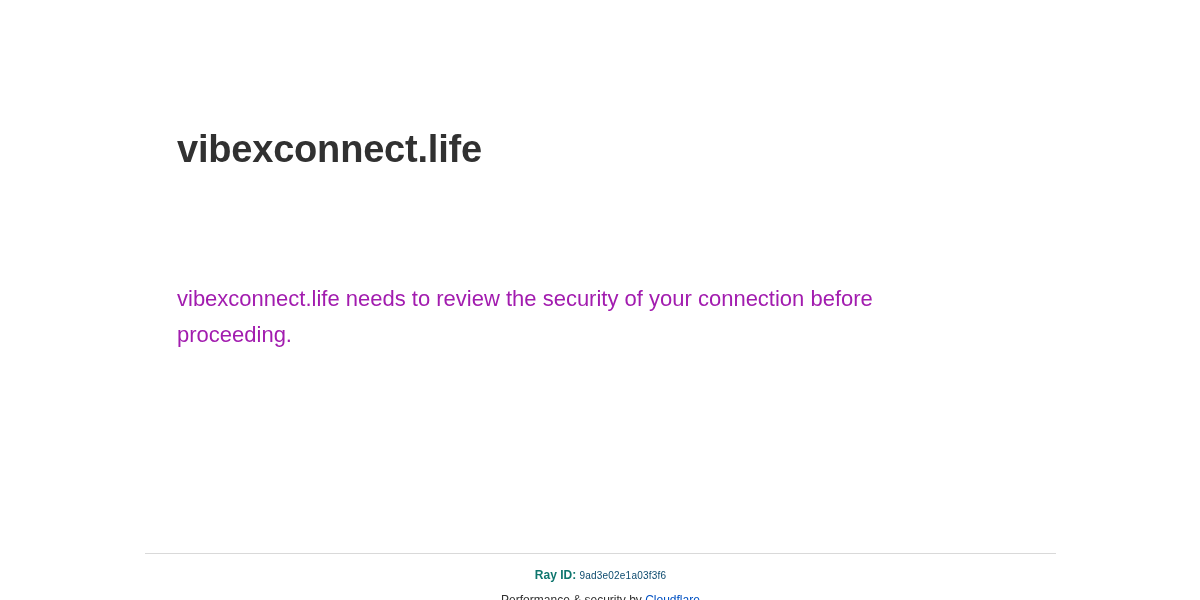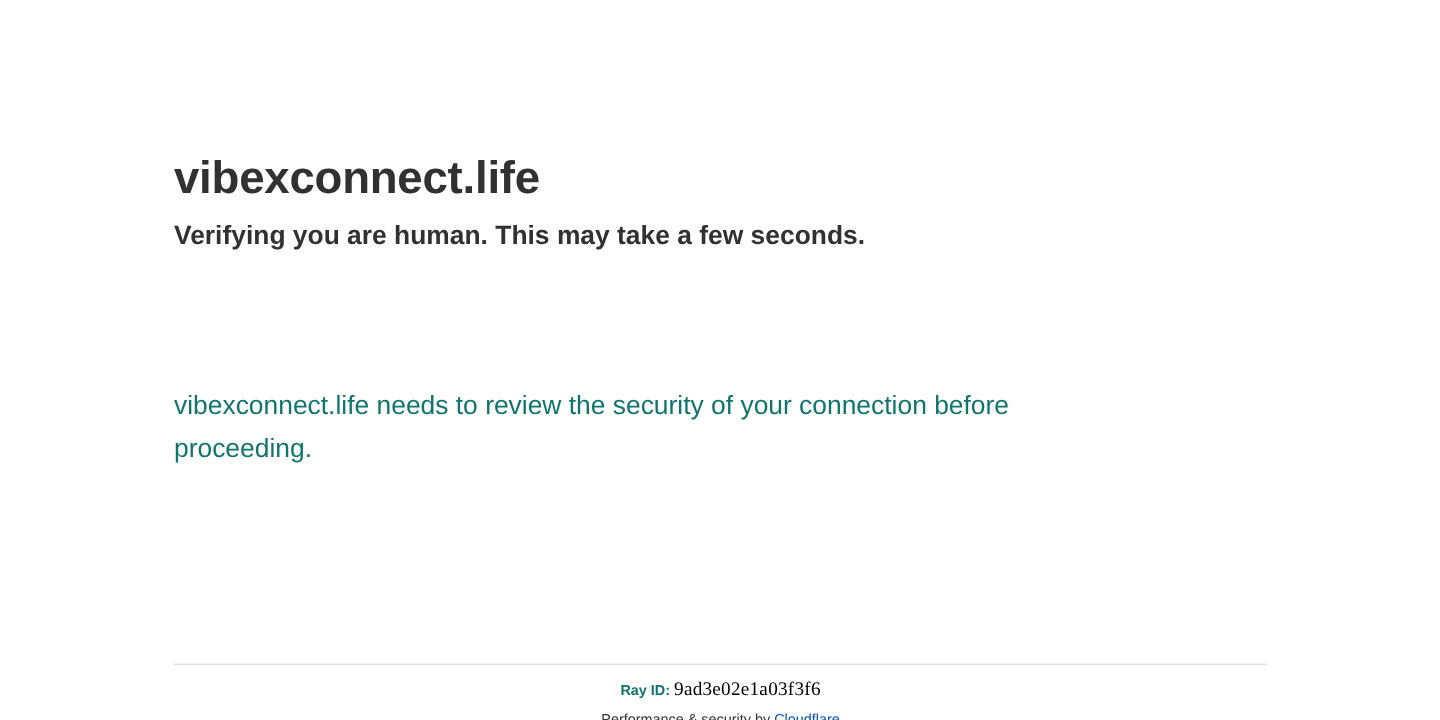--- a/index.html
+++ b/index.html
@@ -34,20 +34,21 @@
     width: 911px;
     height: 600px;
     display: flex;
     flex-direction: column;
   }
 
   
   .main {
     padding-top: 127px;
     flex: 0 0 auto;
+    margin-left: 32px;
   }
 
   .main-title {
     margin: 0;
     font-size: 38px;
     font-weight: bold;
     line-height: 44px;
     letter-spacing: -0.2px;
     color: #313131;
     white-space: nowrap;
@@ -68,21 +69,21 @@
     height: 96px;
     margin-top: 14px;
   }
 
   .main-paragraph {
     margin: 0;
     max-width: 800px;
     font-size: 22px;
     font-weight: normal;
     line-height: 36px;
-    color: #0f766e;
+    color: #a21caf;
   }
 
   
   .footer {
     position: absolute;
     left: 0;
     top: 553px;
     width: 911px;
     border-top: 1px solid #d9d9d9;
     padding-top: 12px;
@@ -97,23 +98,23 @@
     white-space: nowrap;
   }
 
   .ray-id-label {
     font-weight: bold;
     font-size: 12px;
     color: #0f766e;
   }
 
   .ray-id-value {
-    font-family: Liberation Serif, serif;
-    font-size: 16px;
-    color: #000000;
+    font-family: Liberation Sans, sans-serif;
+    font-size: 10px;
+    color: #0c4a6e;
     letter-spacing: 0.2px;
   }
 
   .footer-credit {
     padding-top: 6px;
     font-size: 12px;
     color: #313131;
   }
 
   .footer-link {
@@ -123,21 +124,20 @@
 </style>
 </head>
 <body>
 
 <div class="page">
   <div class="wrapper">
 
     <div class="main">
       <h1 class="main-title">vibexconnect.life</h1>
 
-      <h2 class="main-subtitle">Verifying you are human. This may take a few seconds.</h2>
 
       <div class="challenge-area"></div>
 
       <p class="main-paragraph">vibexconnect.life needs to review the security of your connection before proceeding.</p>
     </div>
 
     <div class="footer">
       <span class="footer-line">
         <span class="ray-id-label">Ray ID:</span>
         <span class="ray-id-value">9ad3e02e1a03f3f6</span>

